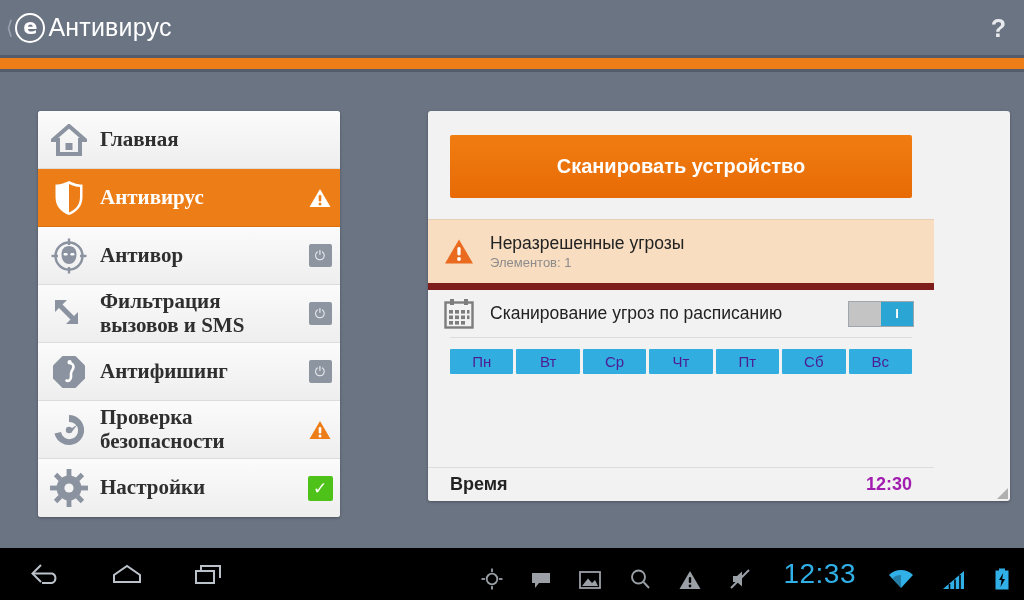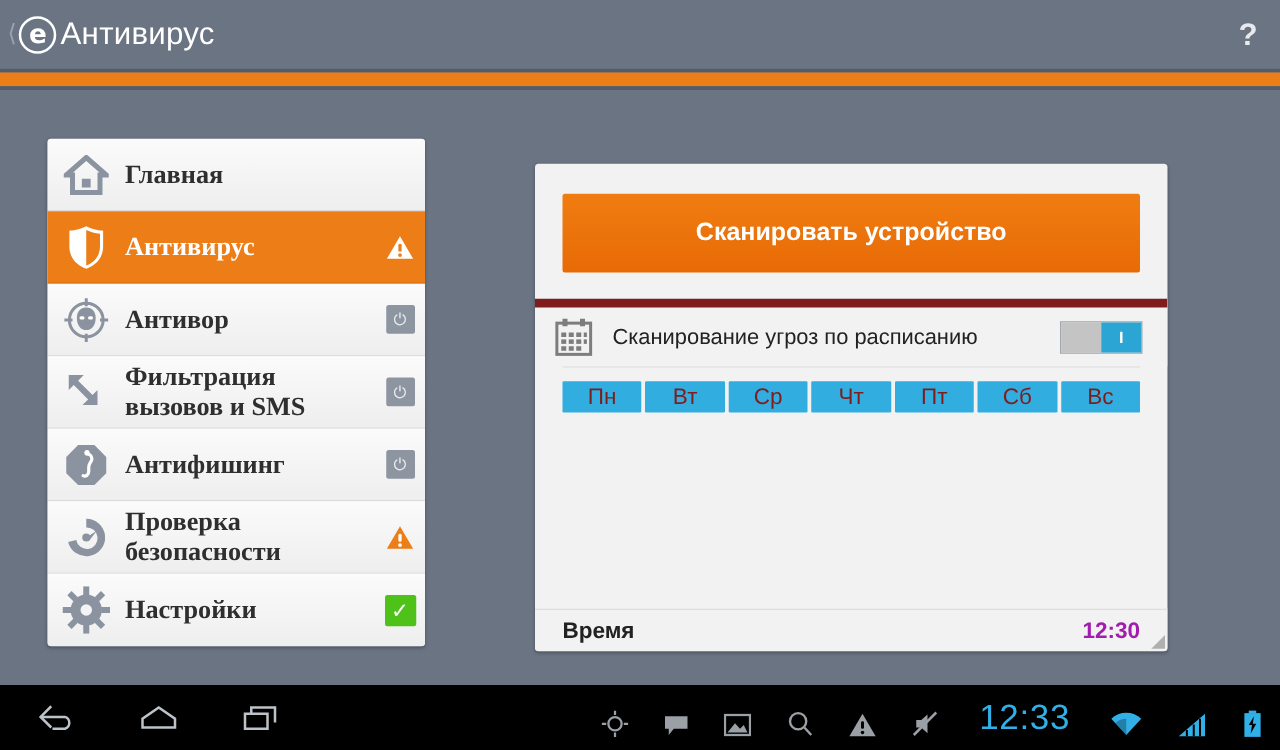--- a/index.html
+++ b/index.html
@@ -58,23 +58,23 @@
     color: #e9ecef; font-size: 13px; line-height: 1;
   }
   .chk-btn {
     width: 25px; height: 25px; background: #4fc21a; border-radius: 2px;
     display: flex; align-items: center; justify-content: center;
     color: #ffffff; font-size: 17px; font-weight: bold; line-height: 1;
   }
 
   
   #content {
-    position: absolute; left: 428px; top: 111px; width: 506px; height: 390px;
+    position: absolute; left: 428px; top: 111px; width: 582px; height: 390px;
     background: #f2f2f2; border-radius: 3px;
-    box-shadow: 0 1px 3px rgba(0,0,0,.30); overflow: hidden; margin-top: 20px;
+    box-shadow: 0 1px 3px rgba(0,0,0,.30); overflow: hidden;
   }
   #scan-button {
     position: absolute; left: 22px; top: 24px; width: 462px; height: 63px;
     background: linear-gradient(#f07d11, #e86a06);
     border: none; border-radius: 2px; cursor: pointer;
     color: #ffffff; font-size: 20px; font-weight: bold;
     font-family: "Liberation Sans", sans-serif;
   }
   #rows { position: absolute; left: 0; top: 108px; width: 506px; }
   .row { position: relative; display: flex; align-items: center; border-top: 1px solid #dddddd; cursor: pointer; }
@@ -93,23 +93,23 @@
   .toggle .half-off { flex: 1; background: #c4c4c4; }
   .toggle .half-on {
     flex: 1; background: #2ba6d4; color: #ffffff;
     display: flex; align-items: center; justify-content: center;
     font-size: 13px; font-weight: bold;
   }
 
   #sched-divider { margin: 0 22px; height: 1px; background: #dddddd; }
   #days { display: flex; gap: 3px; padding: 11px 22px 0 22px; }
   .day {
-    flex: 1; height: 25px; background: #32ade0; color: #7f1d1d;
+    flex: 1; height: 25px; background: #32ade0; color: #4c1d95;
     display: flex; align-items: center; justify-content: center;
-    font-size: 18px; border-radius: 1px; cursor: pointer;
+    font-size: 15px; border-radius: 1px; cursor: pointer;
   }
   #time-row {
     position: absolute; left: 0; bottom: 0; width: 506px; height: 34px;
     background: #f2f2f2; border-top: 1px solid #dddddd;
     display: flex; align-items: center; justify-content: space-between;
     padding: 0 22px; cursor: pointer; font-weight: bold;
   }
   #time-row .lbl { font-size: 18px; color: #222222; }
   #time-row .val { font-size: 18px; color: #a21caf; }
   #resize-grip {
@@ -263,20 +263,33 @@
       </span>
     </div>
   </div>
 
   <div id="content">
 
     <button id="scan-button">Сканировать устройство</button>
 
     <div id="rows">
 
+      <div class="row threats">
+        <span class="row-ic">
+          <svg width="30" height="27" viewBox="0 0 30 27" aria-hidden="true">
+            <path d="M15 1.5 L29 25.5 L1 25.5 Z" fill="#ea6b1f" rx="2"></path>
+            <rect x="13.4" y="9" width="3.2" height="8.4" rx="1.5" fill="#ffffff"></rect>
+            <circle cx="15" cy="21" r="1.9" fill="#ffffff"></circle>
+          </svg>
+        </span>
+        <span class="row-text">
+          <div class="row-title">Неразрешенные угрозы</div>
+          <div class="row-sub">Элементов: 1</div>
+        </span>
+      </div>
 
 
       <div class="row sched">
         <span class="row-ic">
           <svg width="32" height="32" viewBox="0 0 32 32" aria-hidden="true">
             <rect x="2.5" y="4.5" width="27" height="25" fill="none" stroke="#7d7d7d" stroke-width="2.4"></rect>
             <rect x="7" y="1" width="4" height="6" fill="#7d7d7d"></rect>
             <rect x="21" y="1" width="4" height="6" fill="#7d7d7d"></rect>
             <g fill="#7d7d7d">
               <rect x="6" y="12" width="4" height="3.6"></rect>

